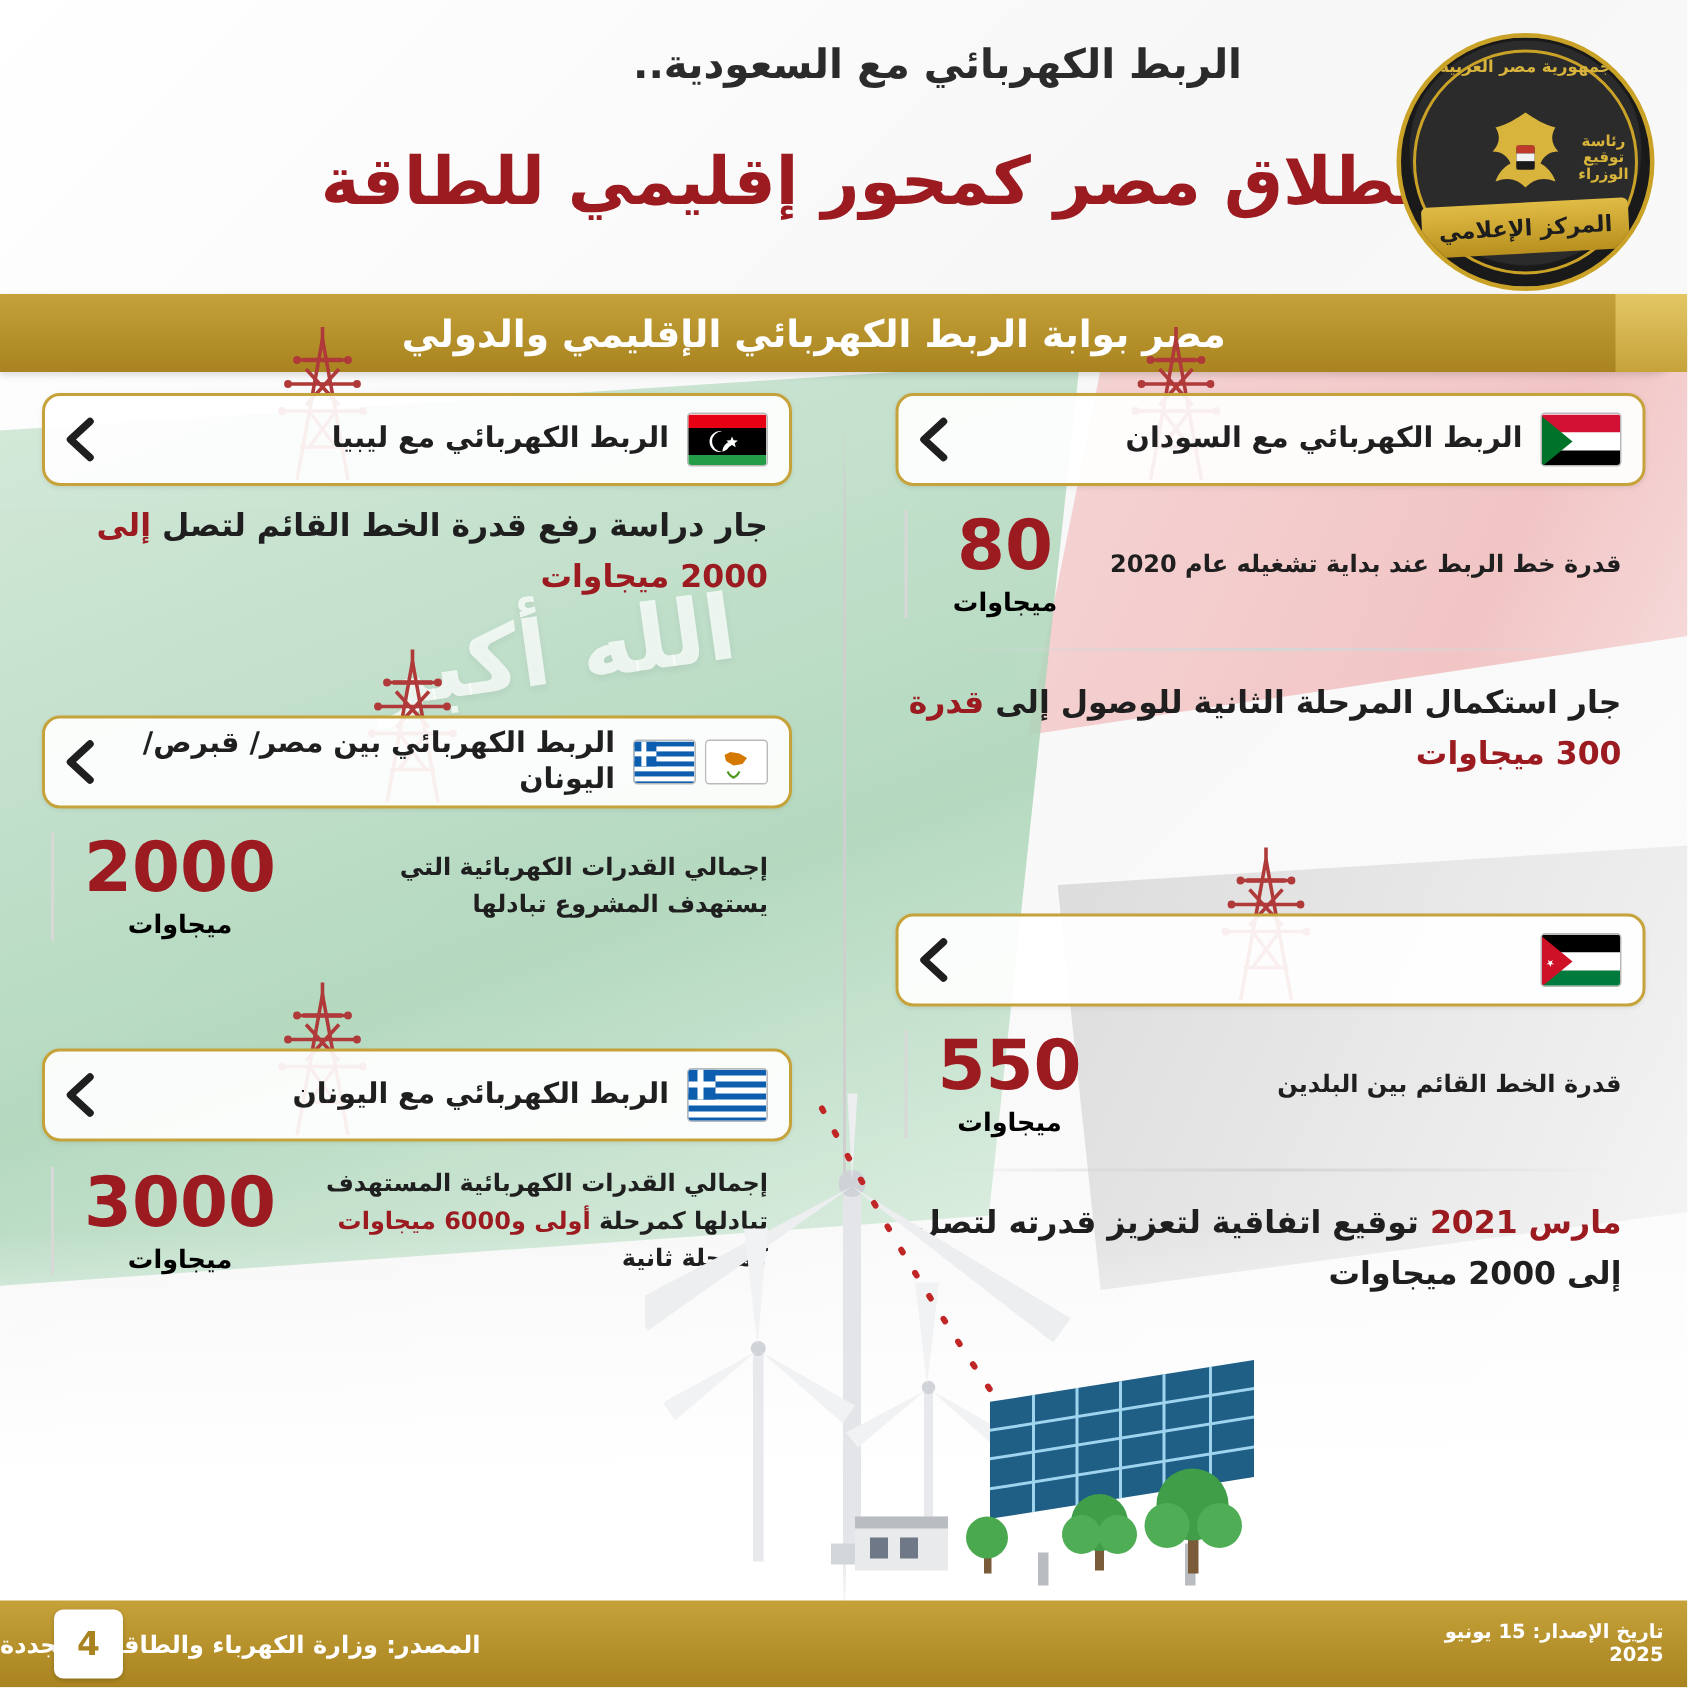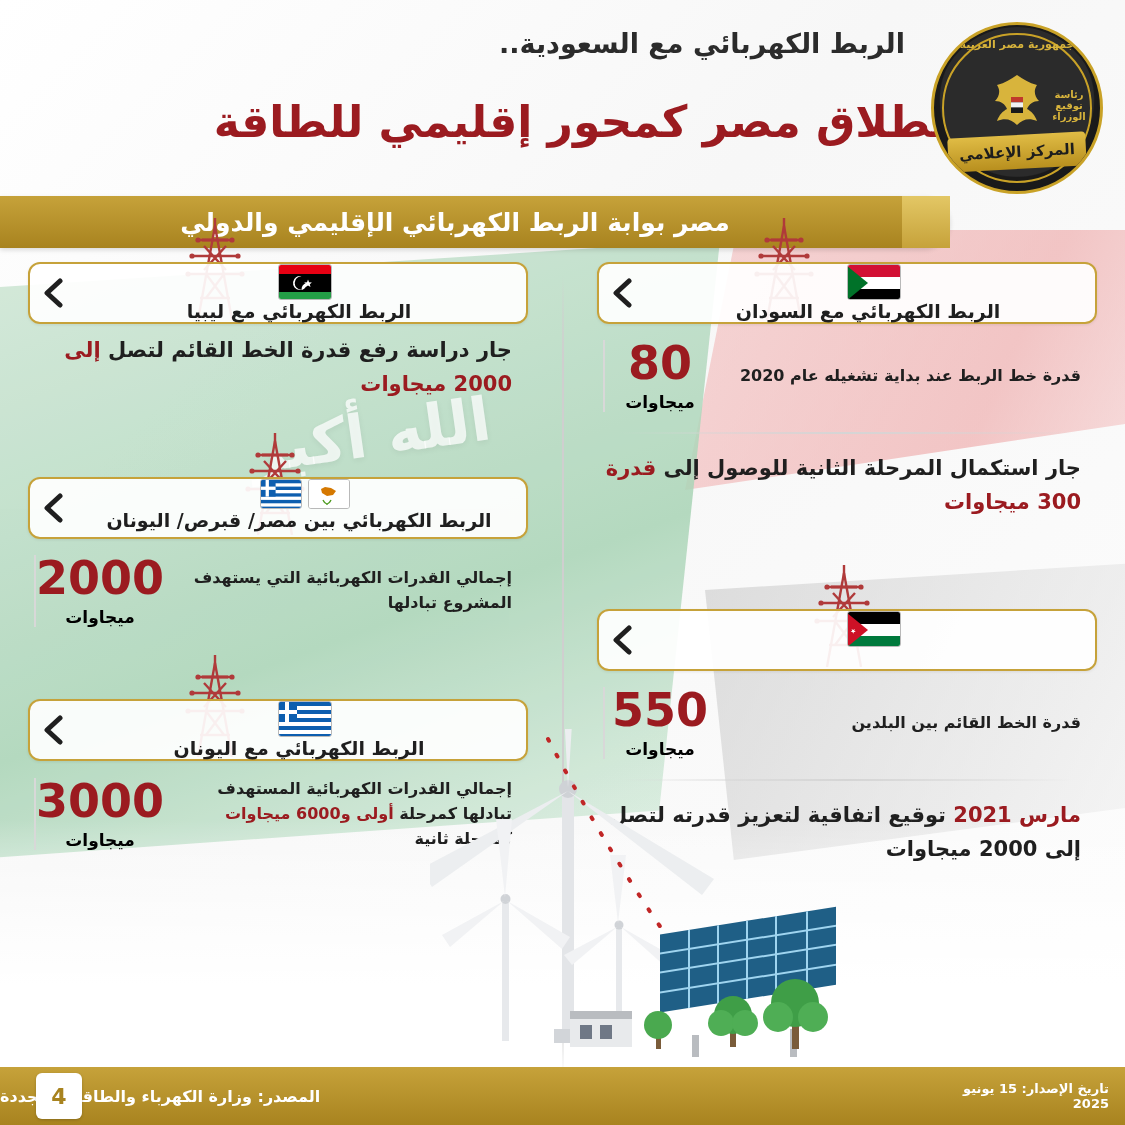--- a/index.html
+++ b/index.html
@@ -48,21 +48,21 @@
   }
   .bg-sweep {
     position: absolute; left: 0; right: 0; top: 820px; height: 300px;
     background: linear-gradient(180deg, rgba(255,255,255,0) 0%, #ffffff 55%);
   }
 
   
   .header { position: absolute; left: 0; right: 0; top: 0; height: 196px; }
   .head-sub {
     position: absolute; right: 220px; top: 28px; width: 560px;
-    text-align: right;
+    text-align: center;
     font-size: 27px; font-weight: bold; color: #2b2b2b;
     letter-spacing: .2px;
   }
   .head-title {
     position: absolute; right: 20px; top: 96px; width: 900px;
     text-align: center;
     font-size: 44px; font-weight: bold; color: #9b1b20;
     letter-spacing: .2px;
   }
 
@@ -96,21 +96,21 @@
     position: absolute; left: 14px; right: 14px; bottom: 22px; height: 34px;
     background: linear-gradient(180deg,#e0bc45,#b88f1e);
     border-radius: 4px;
     color: #1d1d1d; font-size: 15px; font-weight: bold;
     display: flex; align-items: center; justify-content: center;
     transform: rotate(-3deg);
   }
 
   
   .banner {
-    position: absolute; left: 0; top: 196px; width: 950px; height: 52px;
+    position: absolute; left: 0; top: 196px; width: 1125px; height: 52px;
     background: linear-gradient(180deg,#c6a23a 0%,#a8831f 100%);
     border-radius: 0 26px 26px 0;
     display: flex; align-items: center; justify-content: center;
     box-shadow: 0 2px 5px rgba(0,0,0,.14);
   }
   .banner span {
     color: #fff; font-size: 25px; font-weight: bold; letter-spacing: .2px;
     padding-right: 40px;
   }
   .banner::before {
@@ -135,21 +135,20 @@
   
   .pill {
     position: relative;
     height: 62px;
     border: 2px solid #c6a23a;
     border-radius: 12px;
     background: rgba(255,255,255,.92);
     display: flex; align-items: center;
     padding: 0 14px 0 56px;
     box-shadow: 0 1px 3px rgba(0,0,0,.08);
-    flex-direction: column;
   }
   .pill-flags { display: flex; align-items: center; gap: 6px; margin-left: 12px; }
   .flag {
     width: 54px; height: 36px; border: 1px solid #b9b9b9; border-radius: 3px;
     overflow: hidden; position: relative; background: #fff; flex: none;
   }
   .flag.small { width: 42px; height: 30px; }
   .pill-title {
     font-size: 19px; font-weight: bold; color: #1f1f1f; line-height: 1.25;
     flex: 1; text-align: right;
@@ -165,21 +164,21 @@
   .pylon.p2 { left: 210px; }
 
   
   .fact {
     display: flex; align-items: center; gap: 18px;
     padding: 16px 16px 16px 6px;
   }
   .fact-num {
     text-align: center; flex: none; min-width: 112px;
     border-left: 2px solid #d8d8d8;
-    padding-left: 0;
+    padding-left: 20px;
   }
   .fact-num .n {
     font-size: 46px; font-weight: bold; color: #9b1b20; line-height: 1;
   }
   .fact-num .u {
     font-size: 17px; font-weight: bold; color: #000000; margin-top: 6px;
   }
   .fact-text {
     font-size: 16px; font-weight: bold; color: #1f1f1f; line-height: 1.55;
     text-align: right; flex: 1;

